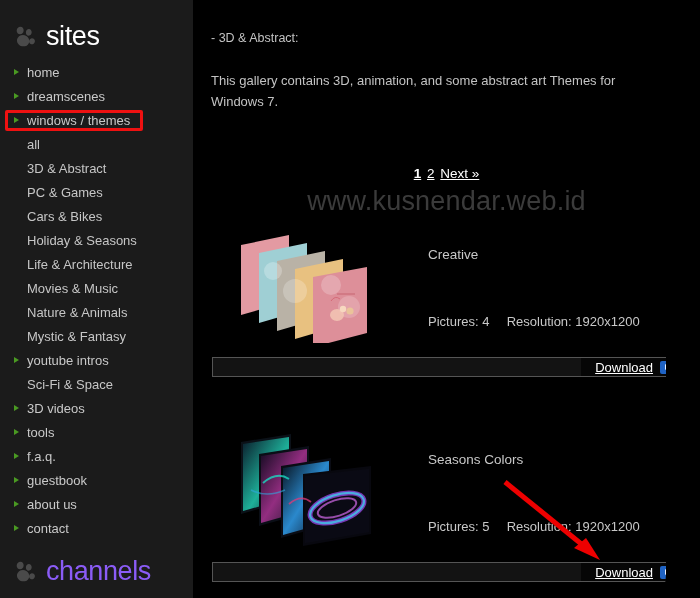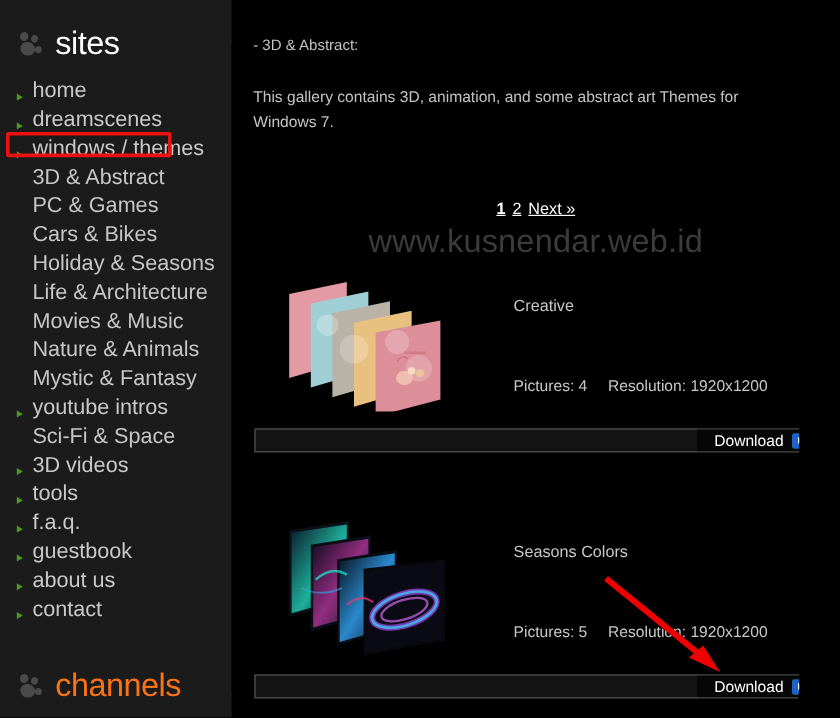--- a/index.html
+++ b/index.html
@@ -55,23 +55,23 @@
   }
   .navlist {
     margin: 0;
     padding: 0;
     list-style: none;
   }
   .nav-item {
     position: relative;
     height: 24px;
     display: flex;
-    align-items: flex-end;
+    align-items: center;
     padding-left: 14px;
-    font-size: 18px;
+    font-size: 13px;
     color: #c9c9c9;
     white-space: nowrap;
   }
   .nav-item .tri {
     width: 0;
     height: 0;
     border-top: 3.5px solid transparent;
     border-bottom: 3.5px solid transparent;
     border-left: 5px solid #4a9a22;
     margin-right: 8px;
@@ -107,21 +107,21 @@
   }
   .channels-logo {
     width: 30px;
     height: 30px;
     margin-right: 4px;
     flex: 0 0 auto;
     position: relative;
     top: 2px;
   }
   .channels-text {
-    color: #f97316;
+    color: #8b5cf6;
     font-size: 27px;
     letter-spacing: -0.4px;
     line-height: 1;
   }
 
   
   #main {
     position: absolute;
     left: 193px;
     top: 8px;
@@ -222,20 +222,21 @@
     background: #060606;
     display: flex;
     align-items: center;
     padding: 0 4px 0 14px;
   }
   .dl-label {
     color: #ffffff;
     font-size: 13px;
     margin-right: 7px;
     line-height: 1;
+    text-decoration: underline;
   }
   .dl-icon {
     width: 13px;
     height: 13px;
     border-radius: 2px;
     background: #1f63c4;
     display: flex;
     align-items: center;
     justify-content: center;
     flex: 0 0 auto;
@@ -278,20 +279,23 @@
           <span class="tri"></span>
           <span class="nav-label">home</span>
         </li>
         <li class="nav-item">
           <span class="tri"></span>
           <span class="nav-label">dreamscenes</span>
         </li>
         <li class="nav-item">
           <span class="tri"></span>
           <span class="nav-label">windows / themes</span>
+        </li>
+        <li class="nav-item sub">
+          <span class="nav-label">all</span>
         </li>
         <li class="nav-item sub">
           <span class="nav-label">3D &amp; Abstract</span>
         </li>
         <li class="nav-item sub">
           <span class="nav-label">PC &amp; Games</span>
         </li>
         <li class="nav-item sub">
           <span class="nav-label">Cars &amp; Bikes</span>
         </li>

